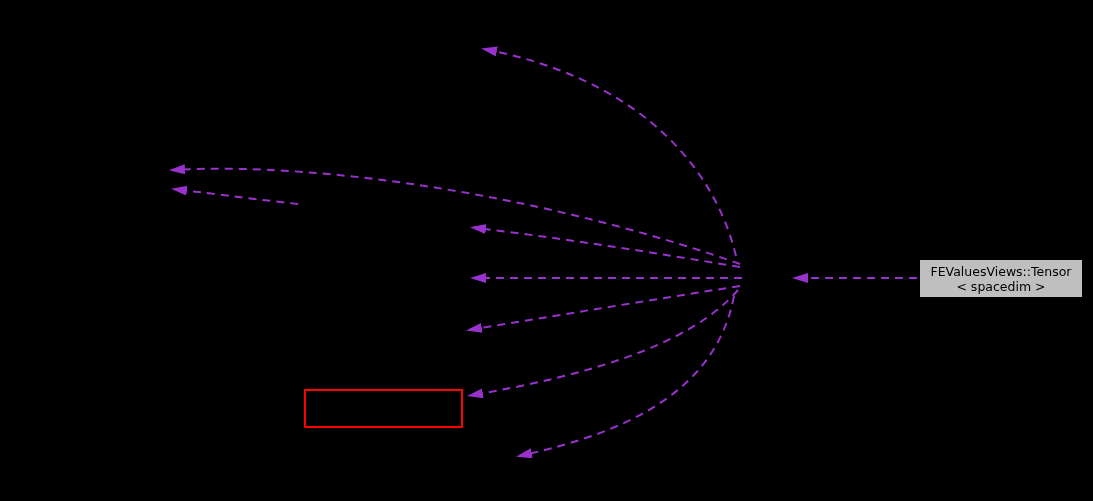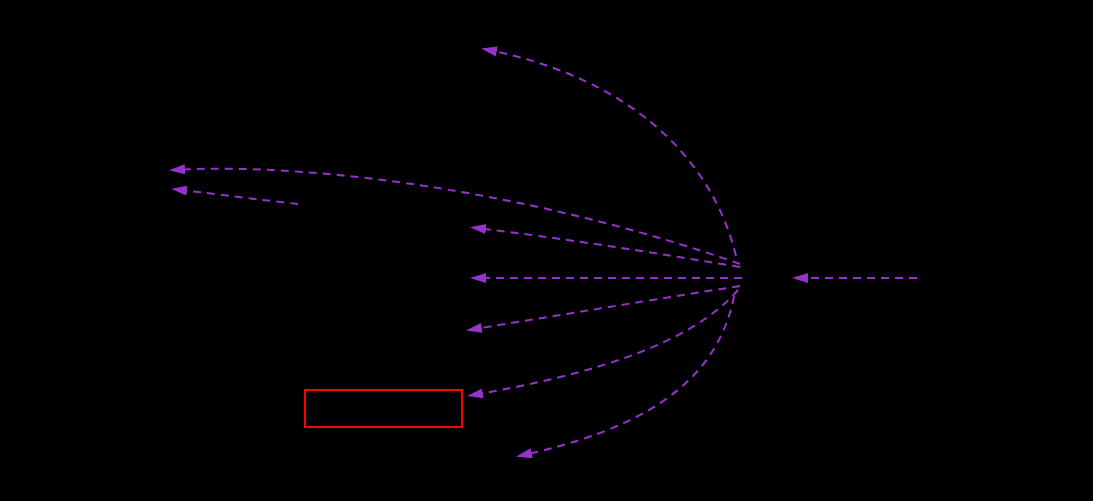--- a/index.html
+++ b/index.html
@@ -63,16 +63,20 @@
         <path d="M 740,264 C 560,200 330,161 172,170" fill="none" stroke="#9932cc" stroke-width="2" stroke-dasharray="8 6" marker-end="url(#arrowhead)"></path>
         <path d="M 298,204 C 262,200 222,195 174,189" fill="none" stroke="#9932cc" stroke-width="2" stroke-dasharray="8 6" marker-end="url(#arrowhead)"></path>
         <path d="M 740,267 C 650,252 560,238 473,227.5" fill="none" stroke="#9932cc" stroke-width="2" stroke-dasharray="8 6" marker-end="url(#arrowhead)"></path>
         <path d="M 742,278 L 473,278" fill="none" stroke="#9932cc" stroke-width="2" stroke-dasharray="8 6" marker-end="url(#arrowhead)"></path>
         <path d="M 740,286 C 650,300 560,315 469,330" fill="none" stroke="#9932cc" stroke-width="2" stroke-dasharray="8 6" marker-end="url(#arrowhead)"></path>
         <path d="M 738,290 C 690,345 590,375 470,395.5" fill="none" stroke="#9932cc" stroke-width="2" stroke-dasharray="8 6" marker-end="url(#arrowhead)"></path>
         <path d="M 734,296 C 716,390 630,432 519,456" fill="none" stroke="#9932cc" stroke-width="2" stroke-dasharray="8 6" marker-end="url(#arrowhead)"></path>
       </g>
   </svg>
 
+  <div class="node node-label" id="node-tensor" style="left: 919px; top: 259px; width: 164px; height: 39px;">
+    <div>FEValuesViews::Tensor</div>
+    <div>&lt; spacedim &gt;</div>
+  </div>
 
   <div class="node node-highlight" id="node-red" style="left: 304px; top: 389px; width: 159px; height: 39px;"></div>
 
 </div>
 
 </body></html>

